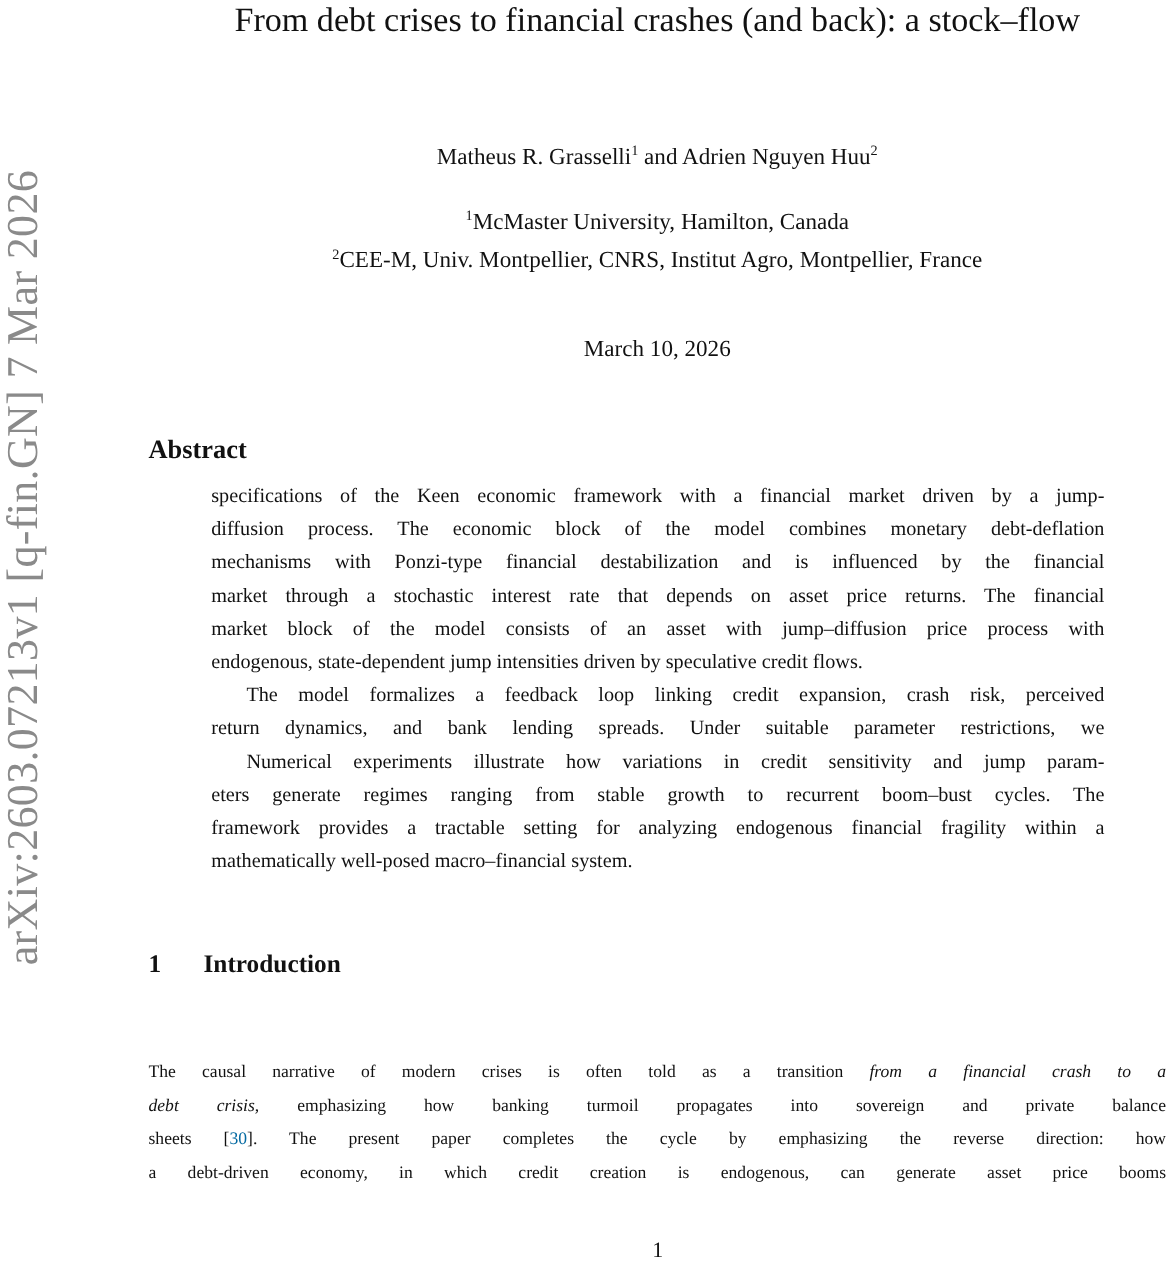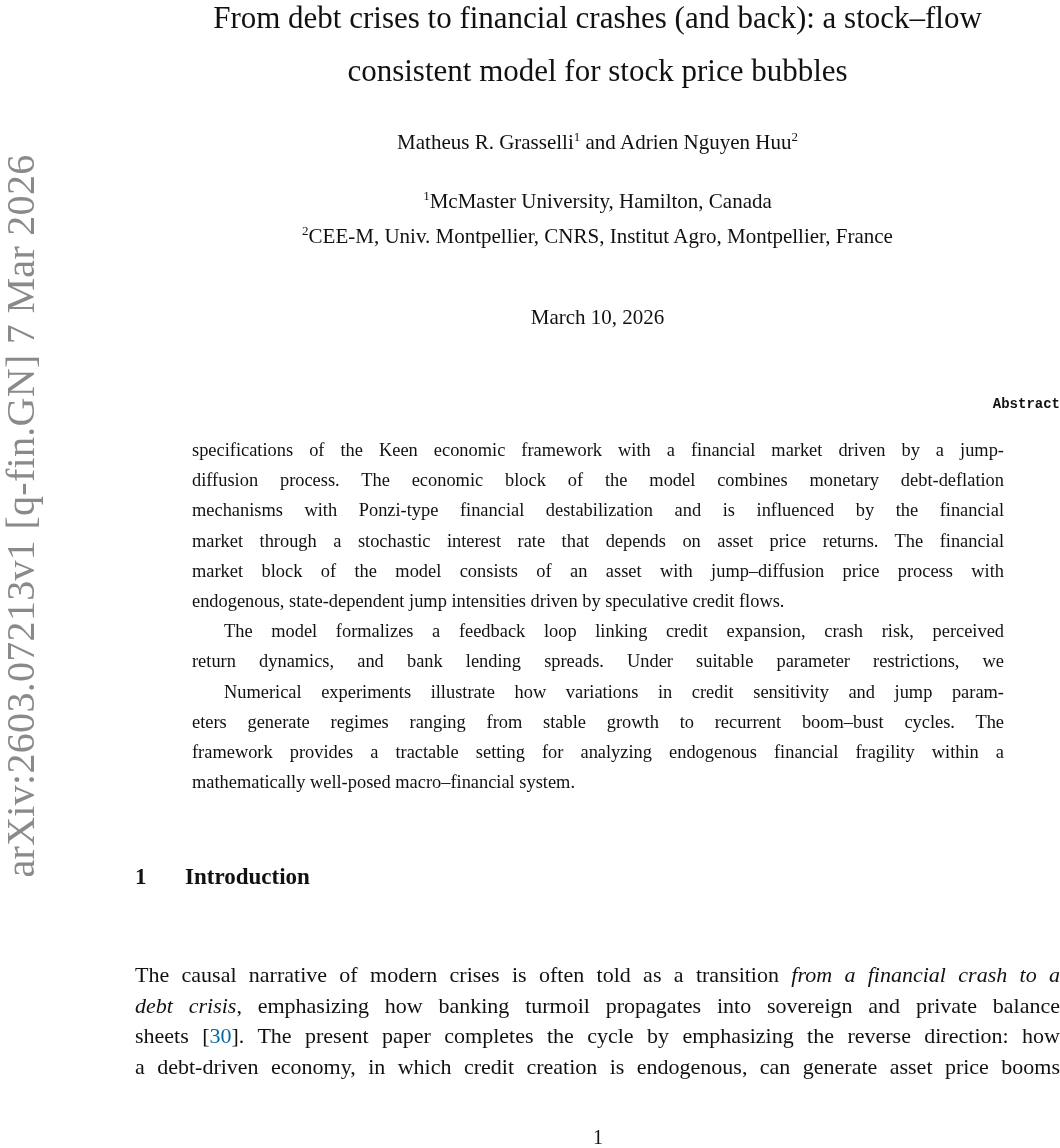--- a/index.html
+++ b/index.html
@@ -64,24 +64,24 @@
     .authors { top: 130px; text-align: center; }
     .aff1 { top: 189px; }
     .aff2 { top: 224px; }
     .date { top: 305px; }
     sup { font-size: 13px; vertical-align: 8px; line-height: 0; }
     .abstract-heading {
       position: absolute;
       left: 135px;
       width: 925px;
       top: 396px;
-      text-align: right;
-      font-family: Liberation Mono, monospace;
+      text-align: left;
+      font-family: Liberation Serif, serif;
       font-weight: bold;
-      font-size: 14px;
+      font-size: 24px;
     }
     .abstract {
       position: absolute;
       left: 192px;
       width: 812px;
       top: 435px;
       font-family: "Liberation Serif", "DejaVu Serif", serif;
       font-size: 18.4px;
       line-height: 30.2px;
     }
@@ -103,21 +103,21 @@
       font-size: 23px;
       white-space: nowrap;
     }
     .section-heading .num { display: inline-block; width: 50px; }
     .body-text {
       position: absolute;
       left: 135px;
       width: 925px;
       top: 960px;
       font-family: "Liberation Serif", "DejaVu Serif", serif;
-      font-size: 22px;
+      font-size: 16px;
       line-height: 30.5px;
     }
     .body-text .line {
       display: block;
       text-align: justify;
       text-align-last: justify;
       white-space: nowrap;
       height: 30.5px;
       overflow: hidden;
     }
@@ -136,21 +136,20 @@
 </head>
 <body>
 
 <div class="arxiv-stamp">
   <span>arXiv:2603.07213v1  [q-fin.GN]  7 Mar 2026</span>
 </div>
 
 <div class="page">
 
   <div class="title l1">From debt crises to financial crashes (and back): a stock–flow</div>
-  <div class="title l2">consistent model for stock price bubbles</div>
 
   <div class="centered authors">
     <span>Matheus R. Grasselli</span><sup>1</sup><span> and </span><span>Adrien Nguyen Huu</span><sup>2</sup>
   </div>
 
   <div class="centered aff1">
     <sup>1</sup><span>McMaster University, Hamilton, Canada</span>
   </div>
   <div class="centered aff2">
     <sup>2</sup><span>CEE-M, Univ. Montpellier, CNRS, Institut Agro, Montpellier, France</span>

